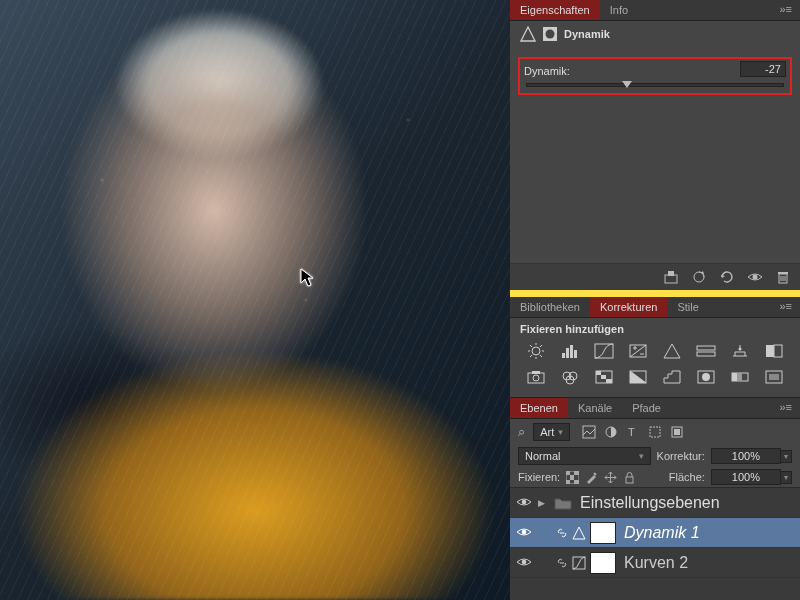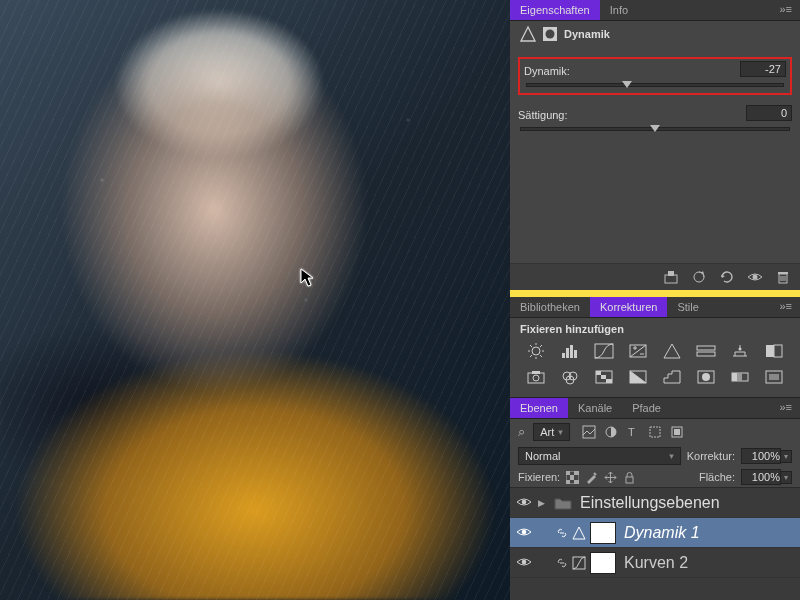--- a/index.html
+++ b/index.html
@@ -15,21 +15,21 @@
     repeating-linear-gradient(115deg, transparent 0 8px, rgba(255,255,255,.05) 8px 9px),
     radial-gradient(circle at 20% 30%, rgba(255,255,255,.15) 0 1px, transparent 2px),
     radial-gradient(circle at 60% 50%, rgba(255,255,255,.1) 0 1px, transparent 2px),
     radial-gradient(circle at 80% 20%, rgba(255,255,255,.12) 0 1px, transparent 2px); }
   .cursor { position:absolute; left:300px; top:268px; z-index:5; }
   .cursor svg { filter: drop-shadow(0 0 1px #fff); }
 
   .panels { width: 290px; height: 600px; background:#454545; color:#ccc; font-size:11px; display:flex; flex-direction:column; }
   .tabgroup { display:flex; background:#383838; border-bottom:1px solid #222; }
   .tab { padding:4px 10px; color:#aaa; cursor:pointer; }
-  .tab.active { background:#6d28d9; color:#ddd; }
+  .tab.active { background:#7f1d1d; color:#ddd; }
   .tab-close { margin-left:auto; padding:3px 8px; color:#aaa; cursor:pointer; }
 
   
   .panel-header { display:flex; align-items:center; gap:6px; padding:5px 10px; background:#454545; }
   .adj-icon { width:16px; height:16px; display:inline-flex; align-items:center; justify-content:center; }
   .panel-title { font-weight:bold; color:#ddd; }
   .prop-body { padding:8px 8px 12px; }
   .slider-row { margin:4px 0 14px; }
   .slider-row.hl { border:2px solid #d22; padding:2px 4px 6px; margin:2px 0 10px; }
   .sl-top { display:flex; justify-content:space-between; align-items:flex-end; margin-bottom:4px; }
@@ -54,21 +54,21 @@
   .layers-section { border-top:1px solid #222; flex:1; display:flex; flex-direction:column; }
   .layers-opts { display:flex; align-items:center; gap:8px; padding:4px 8px; }
   .sel { background:#333; border:1px solid #222; color:#ddd; padding:1px 6px; font-size:11px; height:18px; display:inline-flex; align-items:center; }
   .sel .chev { margin-left:4px; color:#888; font-size:9px; }
   .mini-icons { display:flex; gap:8px; margin-left:4px; flex-wrap:nowrap; }
   .mini-icons .mi { width:14px; height:14px; color:#bbb; cursor:pointer; display:inline-flex; align-items:center; justify-content:center; }
   .control-row { display:flex; align-items:center; gap:6px; padding:2px 8px; }
   .control-row .lbl { color:#ccc; }
   .control-row .spacer { flex:1; }
   .pct { display:flex; align-items:center; }
-  .pct .val { background:#333; border:1px solid #222; padding:1px 0; color:#ddd; min-width:40px; text-align:right; font-size:11px; }
+  .pct .val { background:#333; border:1px solid #222; padding:1px 20px; color:#ddd; min-width:40px; text-align:right; font-size:11px; }
   .pct .drop { background:#333; border:1px solid #222; border-left:0; padding:1px 3px; color:#888; font-size:8px; }
   .lock-icons { display:flex; gap:6px; align-items:center; }
   .lock-icons span { color:#aaa; cursor:pointer; display:inline-flex; }
 
   .layer-tree { flex:1; background:#3a3a3a; border-top:1px solid #2a2a2a; overflow:hidden; }
   .layer-row { display:flex; align-items:center; height:30px; border-bottom:1px solid #333; padding:0 4px; gap:4px; }
   .layer-row.selected { background:#5a78a0; color:#fff;font-style:italic; }
   .eye { width:20px; text-align:center; color:#ccc; cursor:pointer; }
   .disclose { width:12px; color:#aaa; font-size:9px; cursor:pointer; }
   .folder-ic, .link-ic, .adj-thumb, .mask-thumb { display:inline-flex; align-items:center; justify-content:center; }
@@ -115,29 +115,20 @@
     <div class="prop-body">
       <div class="slider-row hl">
         <div class="sl-top">
           <span class="sl-label">Dynamik:</span>
           <input class="sl-val" value="-27" style="">
         </div>
         <div class="sl-track">
           <div class="sl-thumb" style="left:39%"></div>
         </div>
       </div>
-      <div class="slider-row">
-        <div class="sl-top">
-          <span class="sl-label">Sättigung:</span>
-          <input class="sl-val" value="0" style="">
-        </div>
-        <div class="sl-track">
-          <div class="sl-thumb" style="left:50%"></div>
-        </div>
-      </div>
     </div>
     <div class="panel-footer">
       <span class="ftr-icon">
           <svg viewBox="0 0 16 16">
             <rect x="2" y="6" width="12" height="8" fill="none" stroke="#bbb"></rect>
             <rect x="5" y="2" width="6" height="5" fill="#bbb"></rect>
           </svg>
         </span>
       <span class="ftr-icon">
           <svg viewBox="0 0 16 16">

